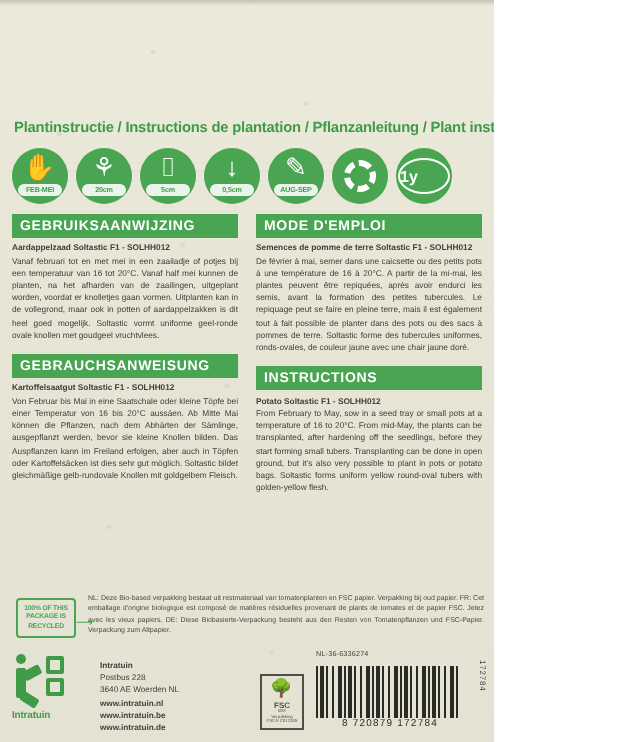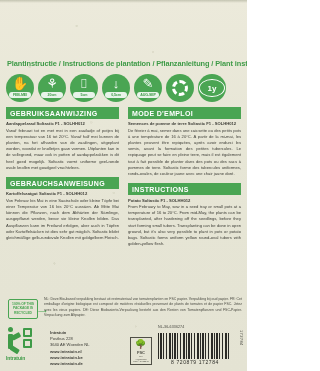--- a/index.html
+++ b/index.html
@@ -105,21 +105,20 @@
     left: 50%; top: 50%;
     transform: translate(-50%,-50%);
     width: 26px; height: 18px;
     border-radius: 50%;
     border: 1.4px solid #ffffff;
     box-sizing: border-box;
     color: #ffffff;
     font-size: 8px;
     font-weight: bold;
     line-height: 17px;
-    text-align: center;
   }
 
   .col {
     position: absolute;
     width: 113px;
     top: 107px;
   }
   .col-left { left: 6px; }
   .col-right { left: 128px; }
 

